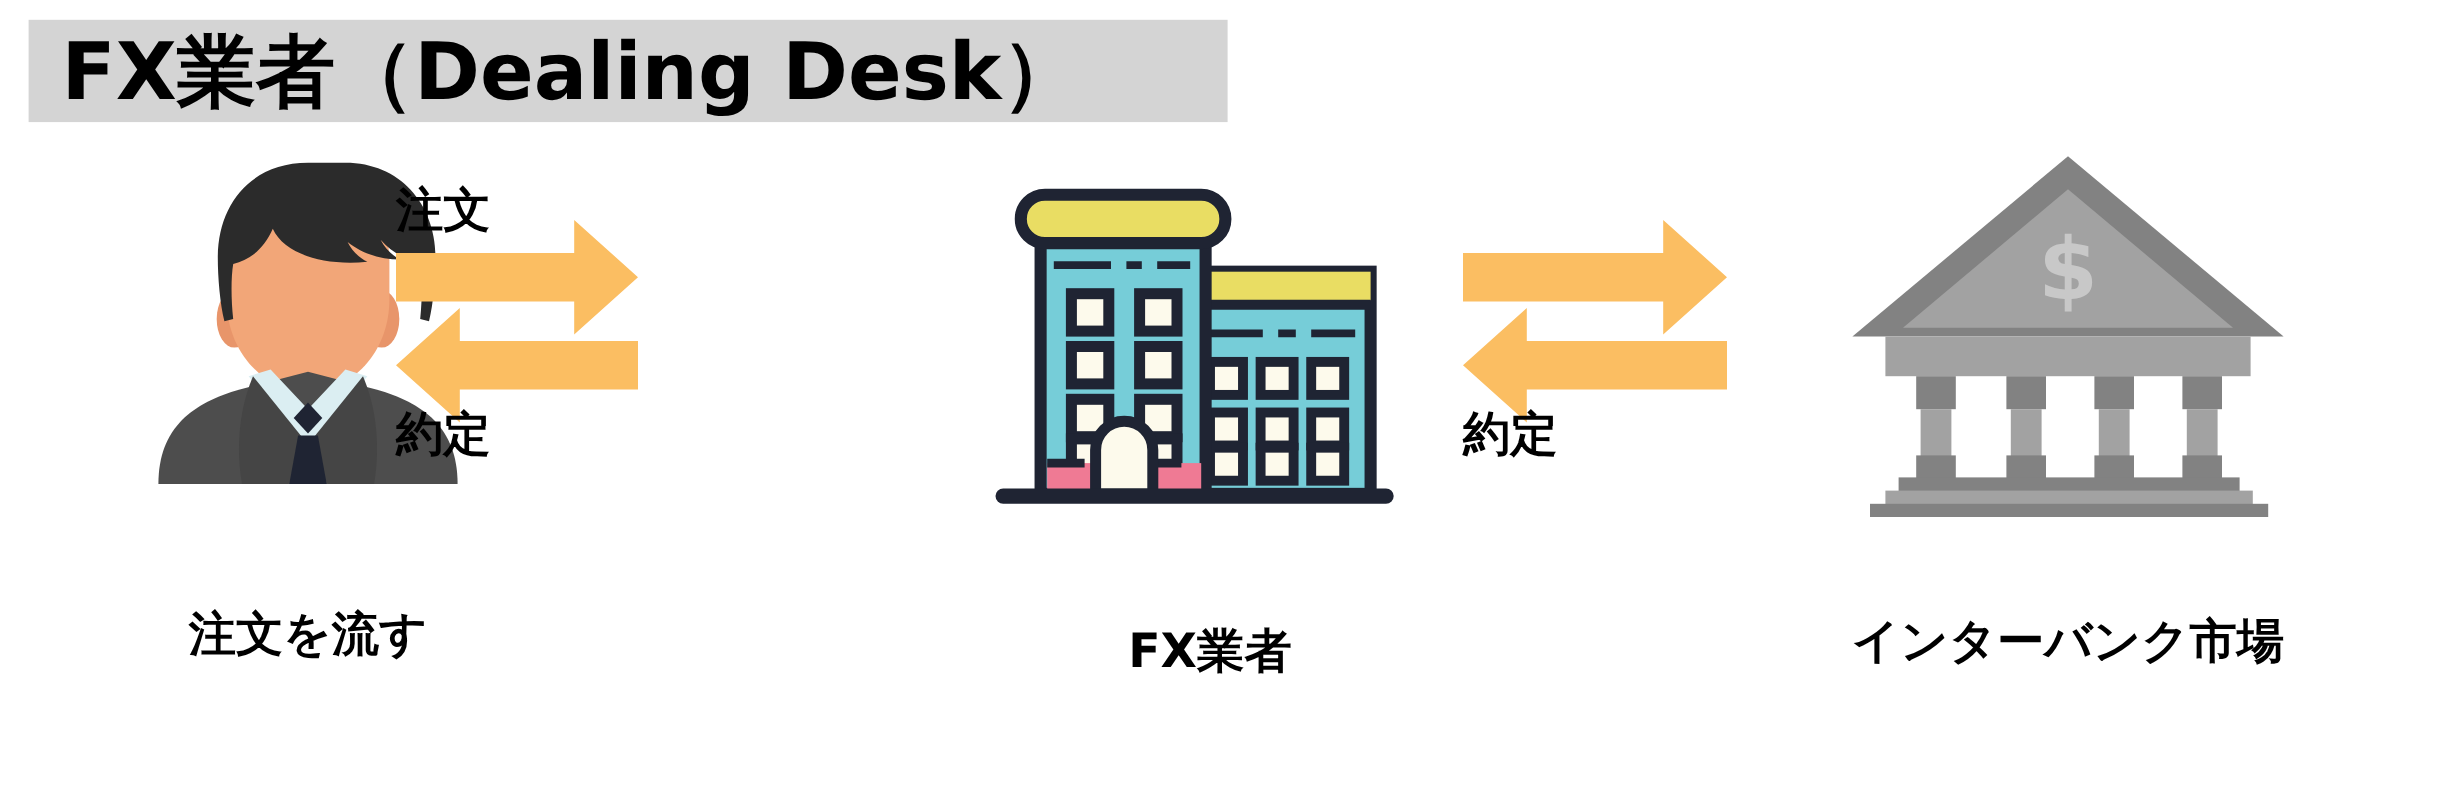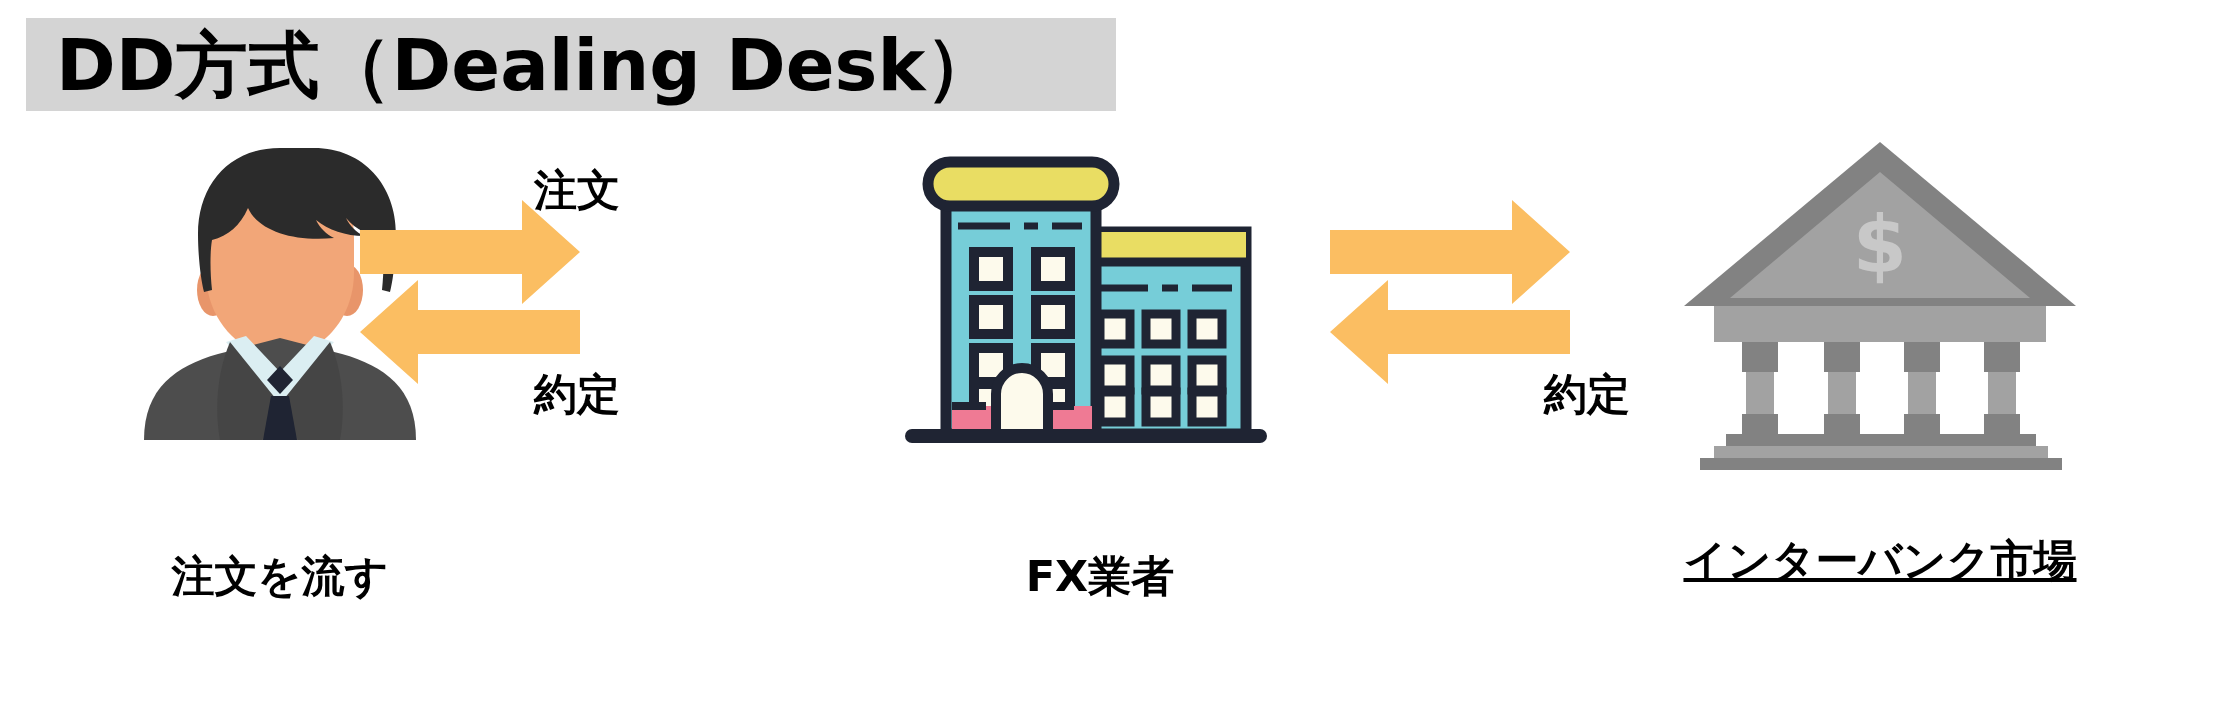--- a/index.html
+++ b/index.html
@@ -54,49 +54,49 @@
     white-space: nowrap;
     left: 0;
   }
 
   
   #trader-wrap { left: 100px; top: 140px; width: 360px; height: 300px; }
   #trader-svg  { display: block; }
   #trader-caption { top: 408px; }
 
   
-  #fx-wrap { left: 900px; top: 140px; width: 400px; height: 320px; }
+  #fx-wrap { left: 900px; top: 155px; width: 400px; height: 320px; }
   #fx-caption { top: 408px; }
 
   
   #bank-wrap { left: 1680px; top: 140px; width: 400px; height: 320px; }
-  #bank-caption { top: 392px; text-decoration: underline; }
+  #bank-caption { top: 414px; }
 
   
   .arrow-group { position: absolute; }
   .arrow-label {
     position: absolute;
     font-size: 43px;
     font-weight: bold;
     color: #000000;
     white-space: nowrap;
-    text-align: right;
+    text-align: left;
   }
   .arrow-svg { display: block; }
 
   #arrows-left  { left: 360px;  top: 150px; width: 260px; height: 280px; }
   #arrows-right { left: 1330px; top: 150px; width: 300px; height: 280px; }
 </style>
 </head>
 <body>
 
 <div id="canvas">
 
   <div id="title-banner">
-    <div id="title-text">DD方式（Dealing Desk）</div>
+    <div id="title-text">FX業者（Dealing Desk）</div>
   </div>
 
   <div class="node" id="trader-wrap">
     <svg id="trader-svg" width="360" height="300" viewBox="0 0 360 300">
 
       <ellipse cx="113" cy="150" rx="16" ry="26" fill="#e8956a"></ellipse>
       <ellipse cx="247" cy="150" rx="16" ry="26" fill="#e8956a"></ellipse>
 
       <path d="M147 178 h66 v52 c0 14 -66 14 -66 0 z" fill="#e8956a"></path>
 

